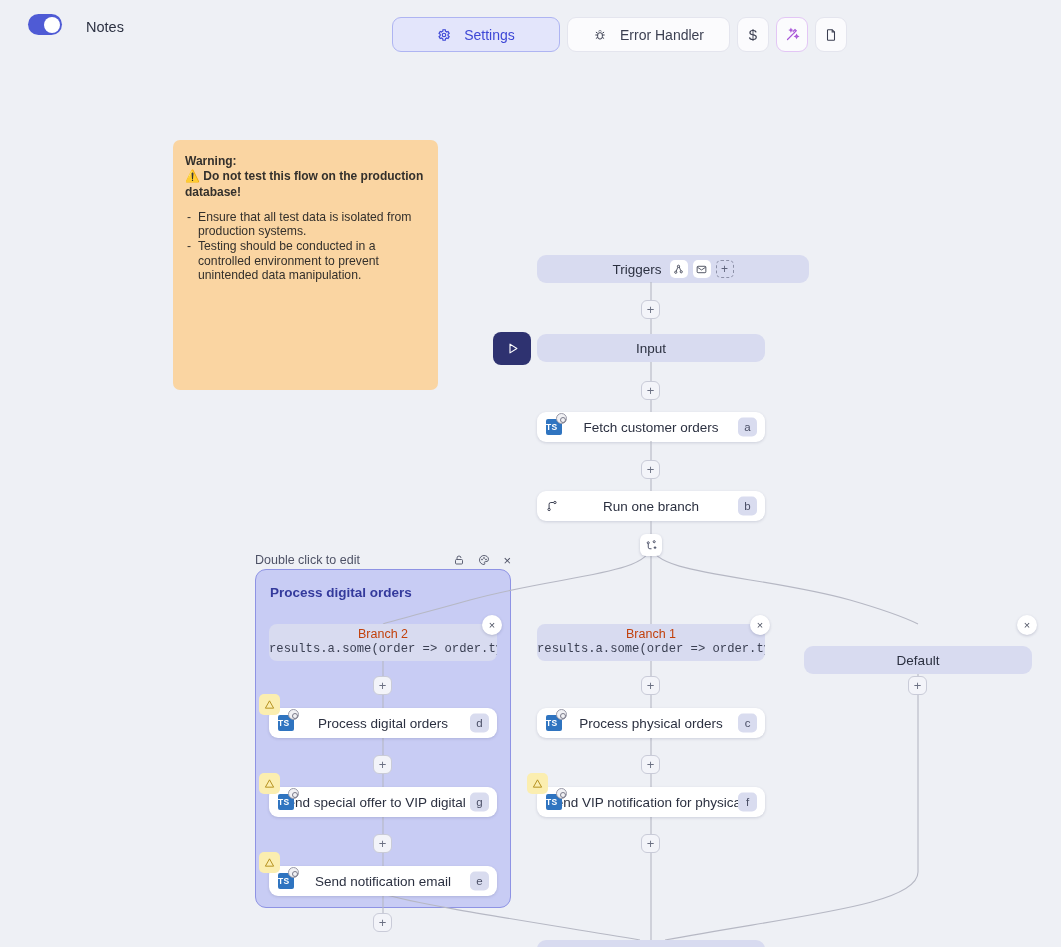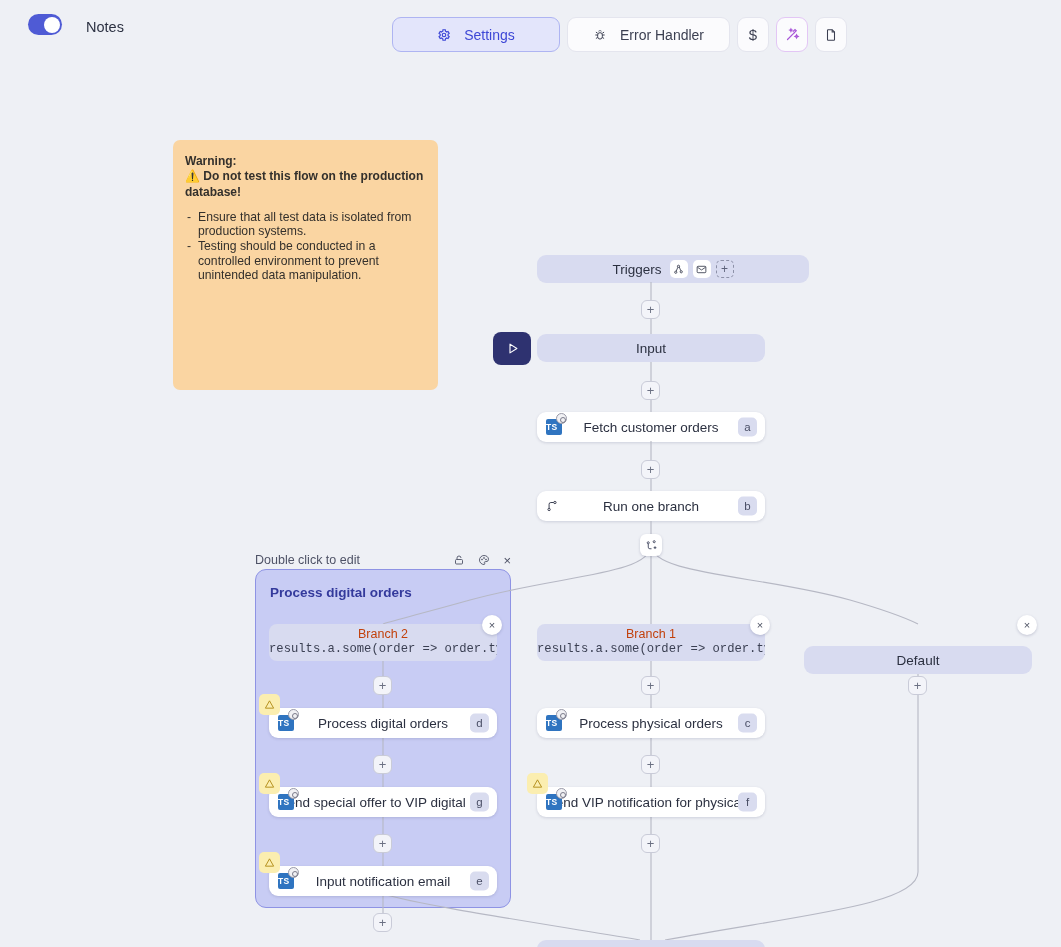--- a/index.html
+++ b/index.html
@@ -360,21 +360,21 @@
 
   <div class="node card lay2" style="left:269px; top:866px; width:228px;">
     <span class="warn-badge">
       <svg width="11" height="11" viewBox="0 0 24 24" fill="none" stroke="#b08a14" stroke-width="2" stroke-linejoin="round">
         <path d="M12 4l9 16H3z"></path>
       </svg>
     </span>
     <span class="ts-ico">TS
       <span class="ts-badge"></span>
     </span>
-    <span class="node-title">Input notification email</span>
+    <span class="node-title">Send notification email</span>
     <span class="kbd">e</span>
   </div>
   <div class="plus lay2" style="left:373px; top:913px;">+</div>
 
   <div class="cond lay2" style="left:537px; top:624px;">
     <div class="cname">Branch 1</div>
     <div class="cexpr">results.a.some(order =&gt; order.type</div>
   </div>
   <div class="xbtn" style="left:750px; top:615px;">×</div>
   <div class="plus lay2" style="left:641px; top:676px;">+</div>

